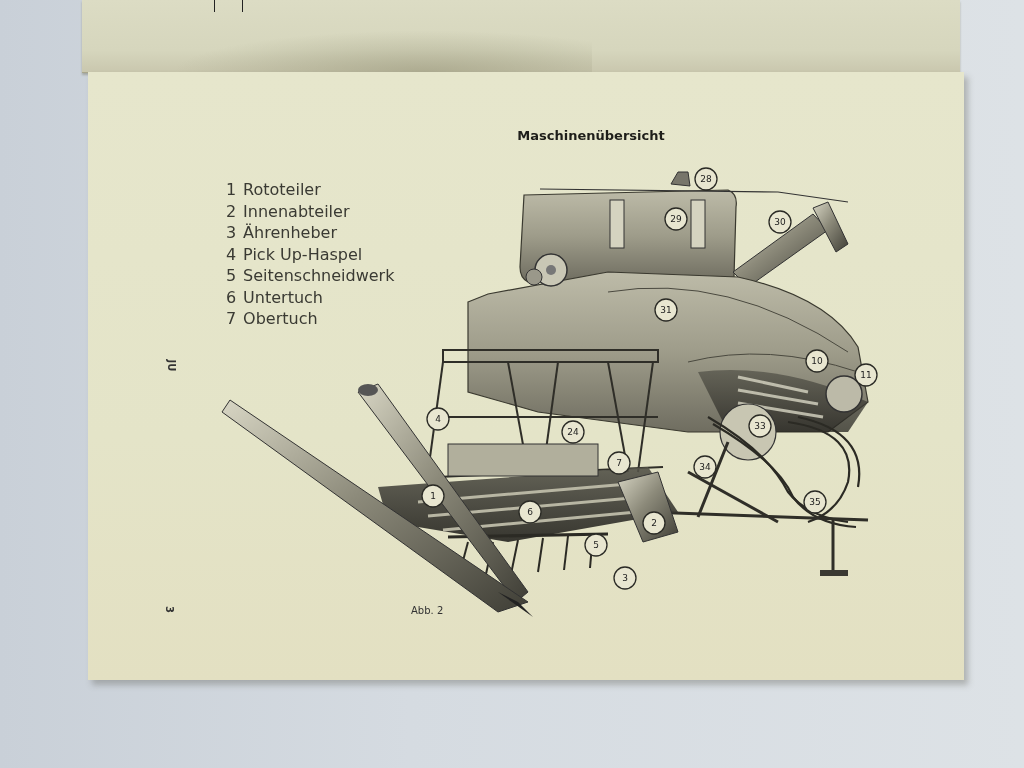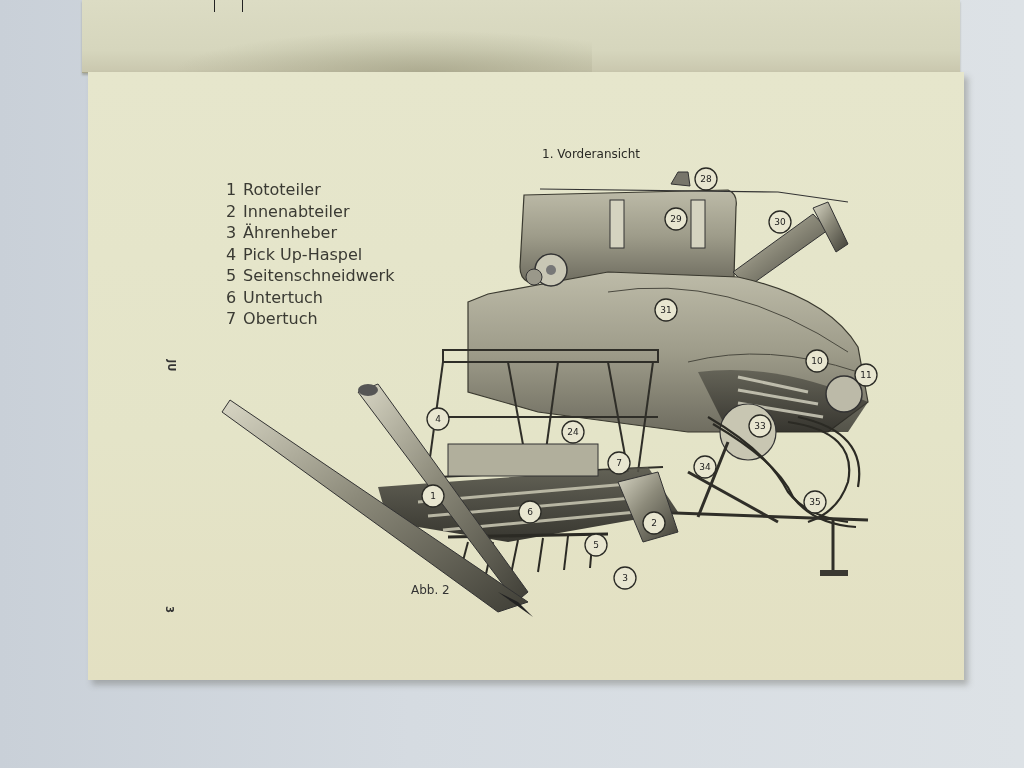--- a/index.html
+++ b/index.html
@@ -40,37 +40,37 @@
   }
   .legend-item .num { display:inline-block; width:12px; }
   .side-mark {
     position:absolute; left:78px; top:288px; font-size:10px; color:#333;
     transform: rotate(90deg); font-weight:bold;
   }
   .page-num {
     position:absolute; left:78px; top:532px; font-size:10px; color:#333;
     transform: rotate(90deg); font-weight:bold;
   }
-  .caption { position:absolute; left:323px; top:511px; font-size:12px; color:#333; }
+  .caption { position:absolute; left:323px; top:533px; font-size:10px; color:#333; }
   .machine { position:absolute; left:0; top:0; }
   .callout circle { fill:#e8e6d0; stroke:#2a2a25; stroke-width:1.3; }
   .callout text { font-family:"DejaVu Sans", sans-serif; font-size:9px; fill:#222; text-anchor:middle; dominant-baseline:central; }
 </style>
 </head>
 <body>
 
 <div class="prev-page">
   <div class="curl"></div>
   <div class="tick" style="left:132px"></div>
   <div class="tick" style="left:160px"></div>
 </div>
 
 <div class="page">
 
-  <div class="subtitle">1. Vorderansicht</div>
+  <div class="title">Maschinenübersicht</div>
 
   <div class="legend">
     <div class="legend-item"><span class="num">1</span> <span>Rototeiler</span></div>
     <div class="legend-item"><span class="num">2</span> <span>Innenabteiler</span></div>
     <div class="legend-item"><span class="num">3</span> <span>Ährenheber</span></div>
     <div class="legend-item"><span class="num">4</span> <span>Pick Up-Haspel</span></div>
     <div class="legend-item"><span class="num">5</span> <span>Seitenschneidwerk</span></div>
     <div class="legend-item"><span class="num">6</span> <span>Untertuch</span></div>
     <div class="legend-item"><span class="num">7</span> <span>Obertuch</span></div>
   </div>

